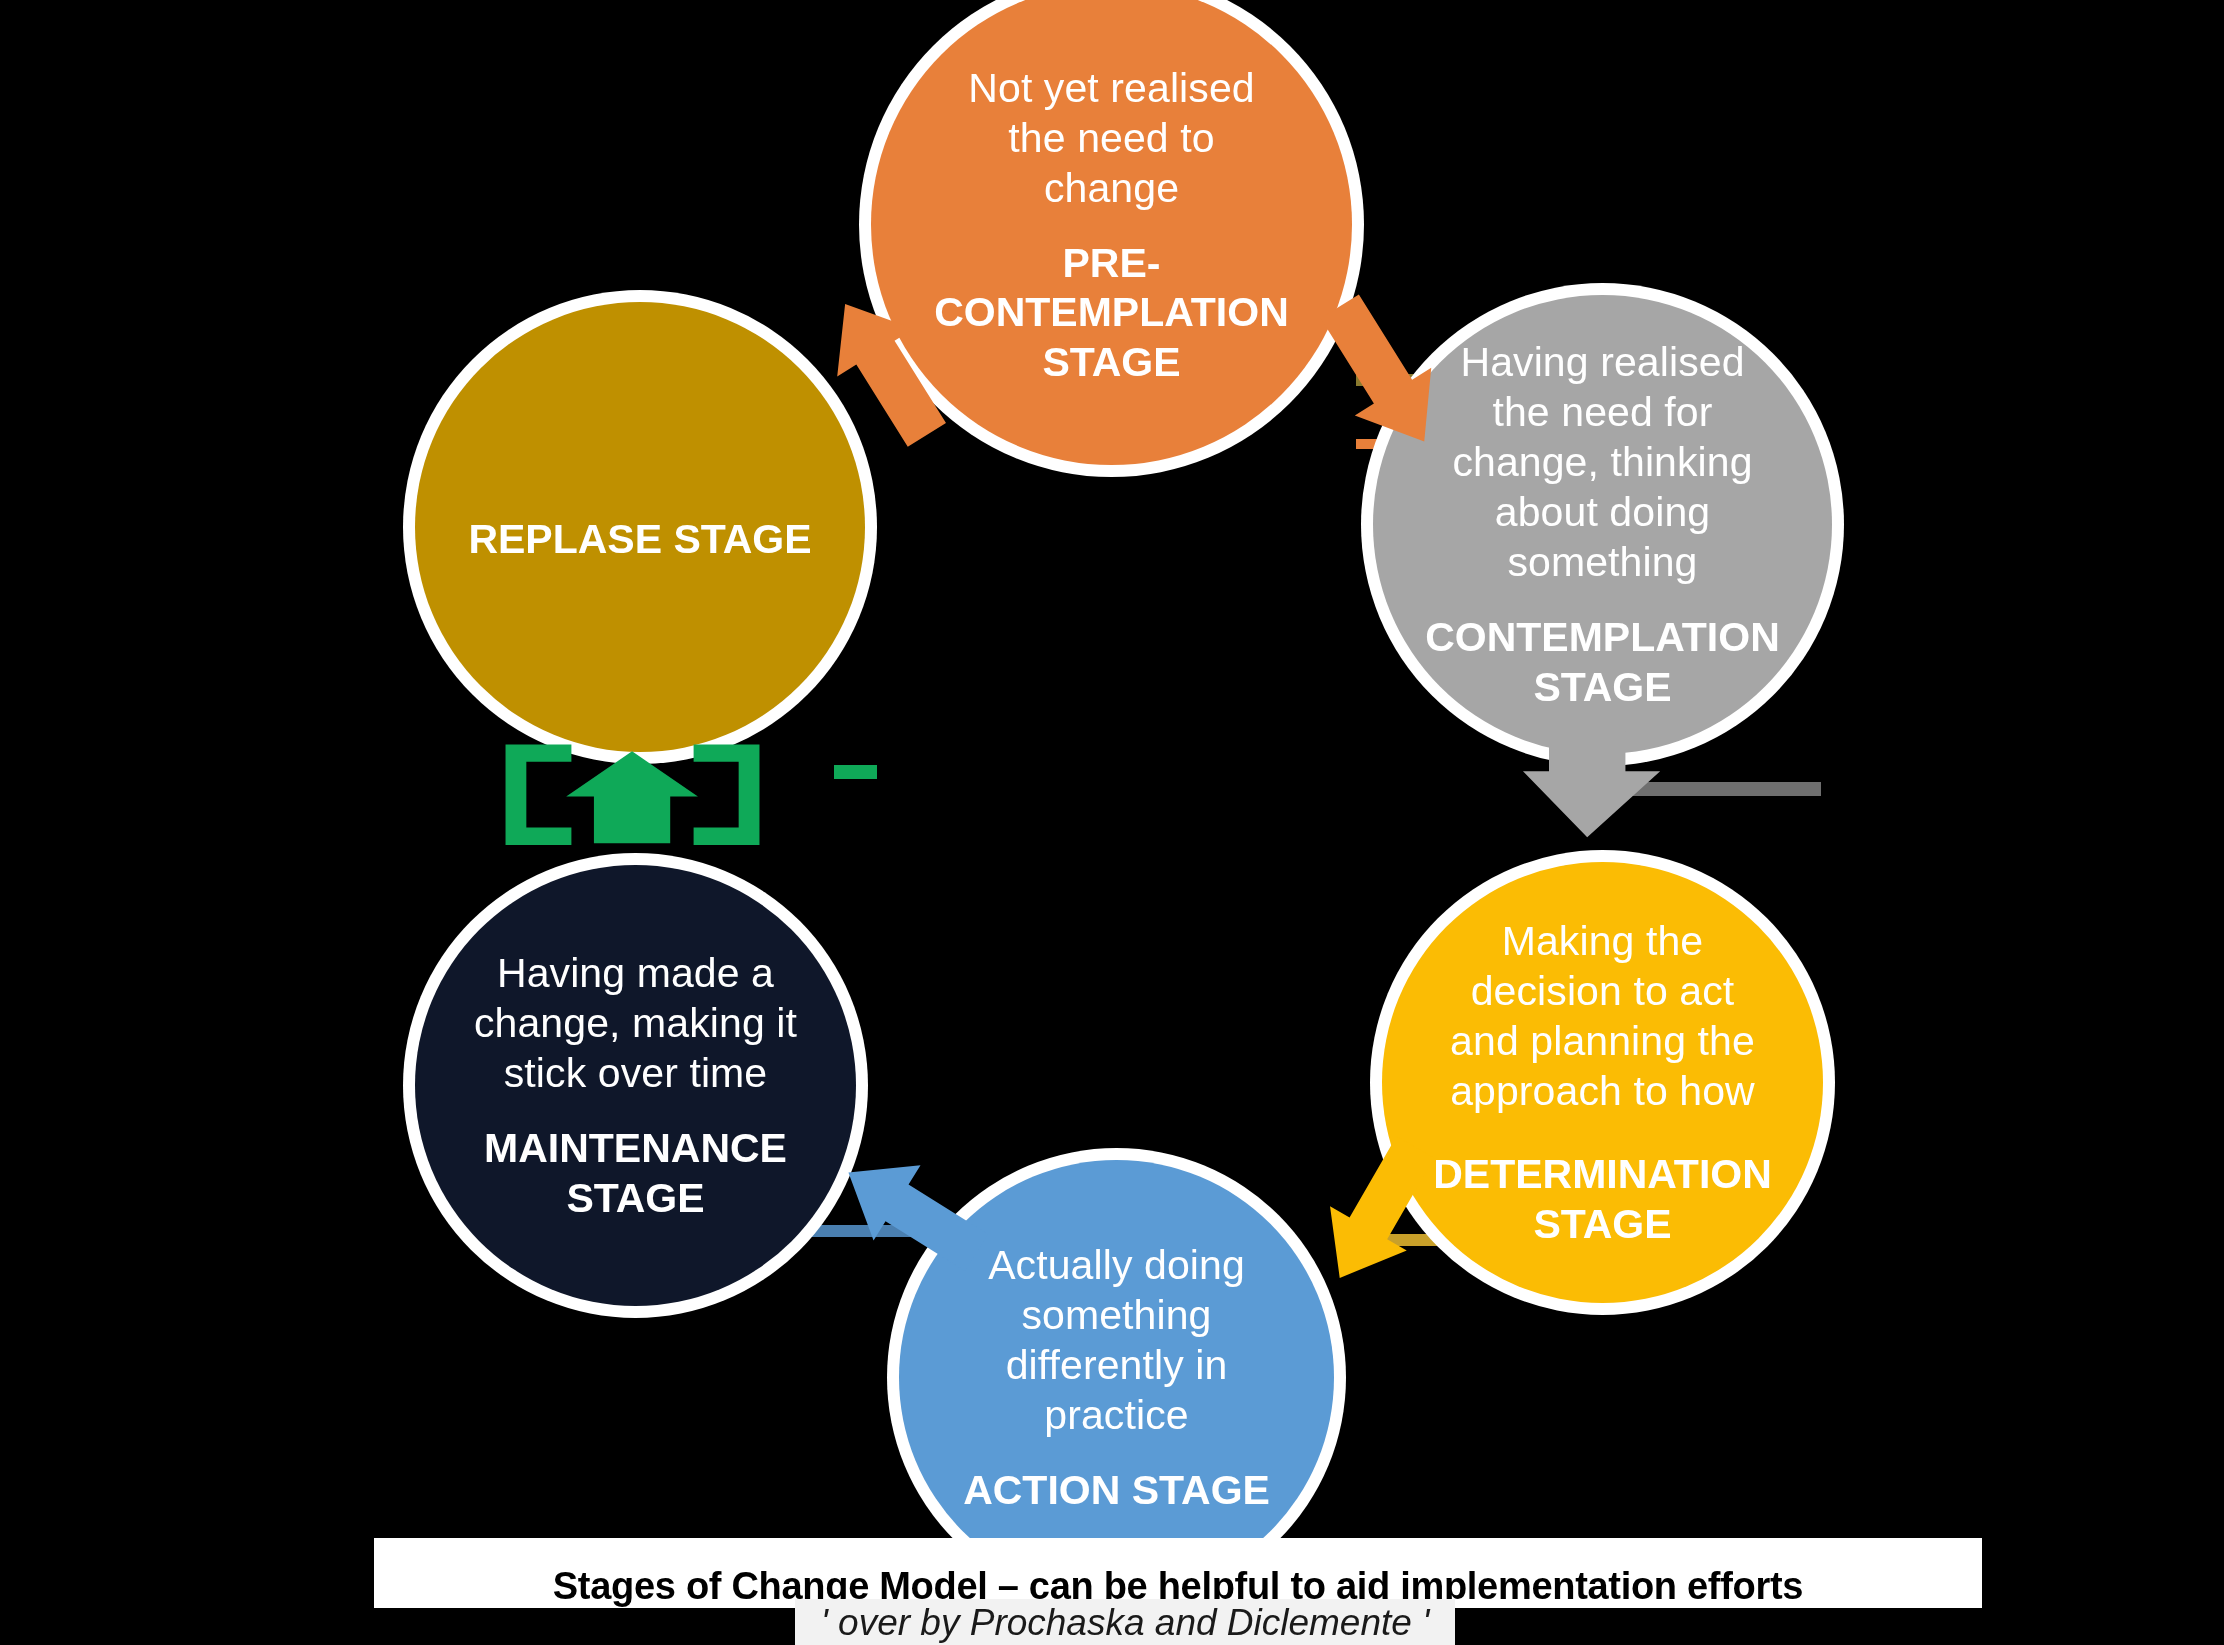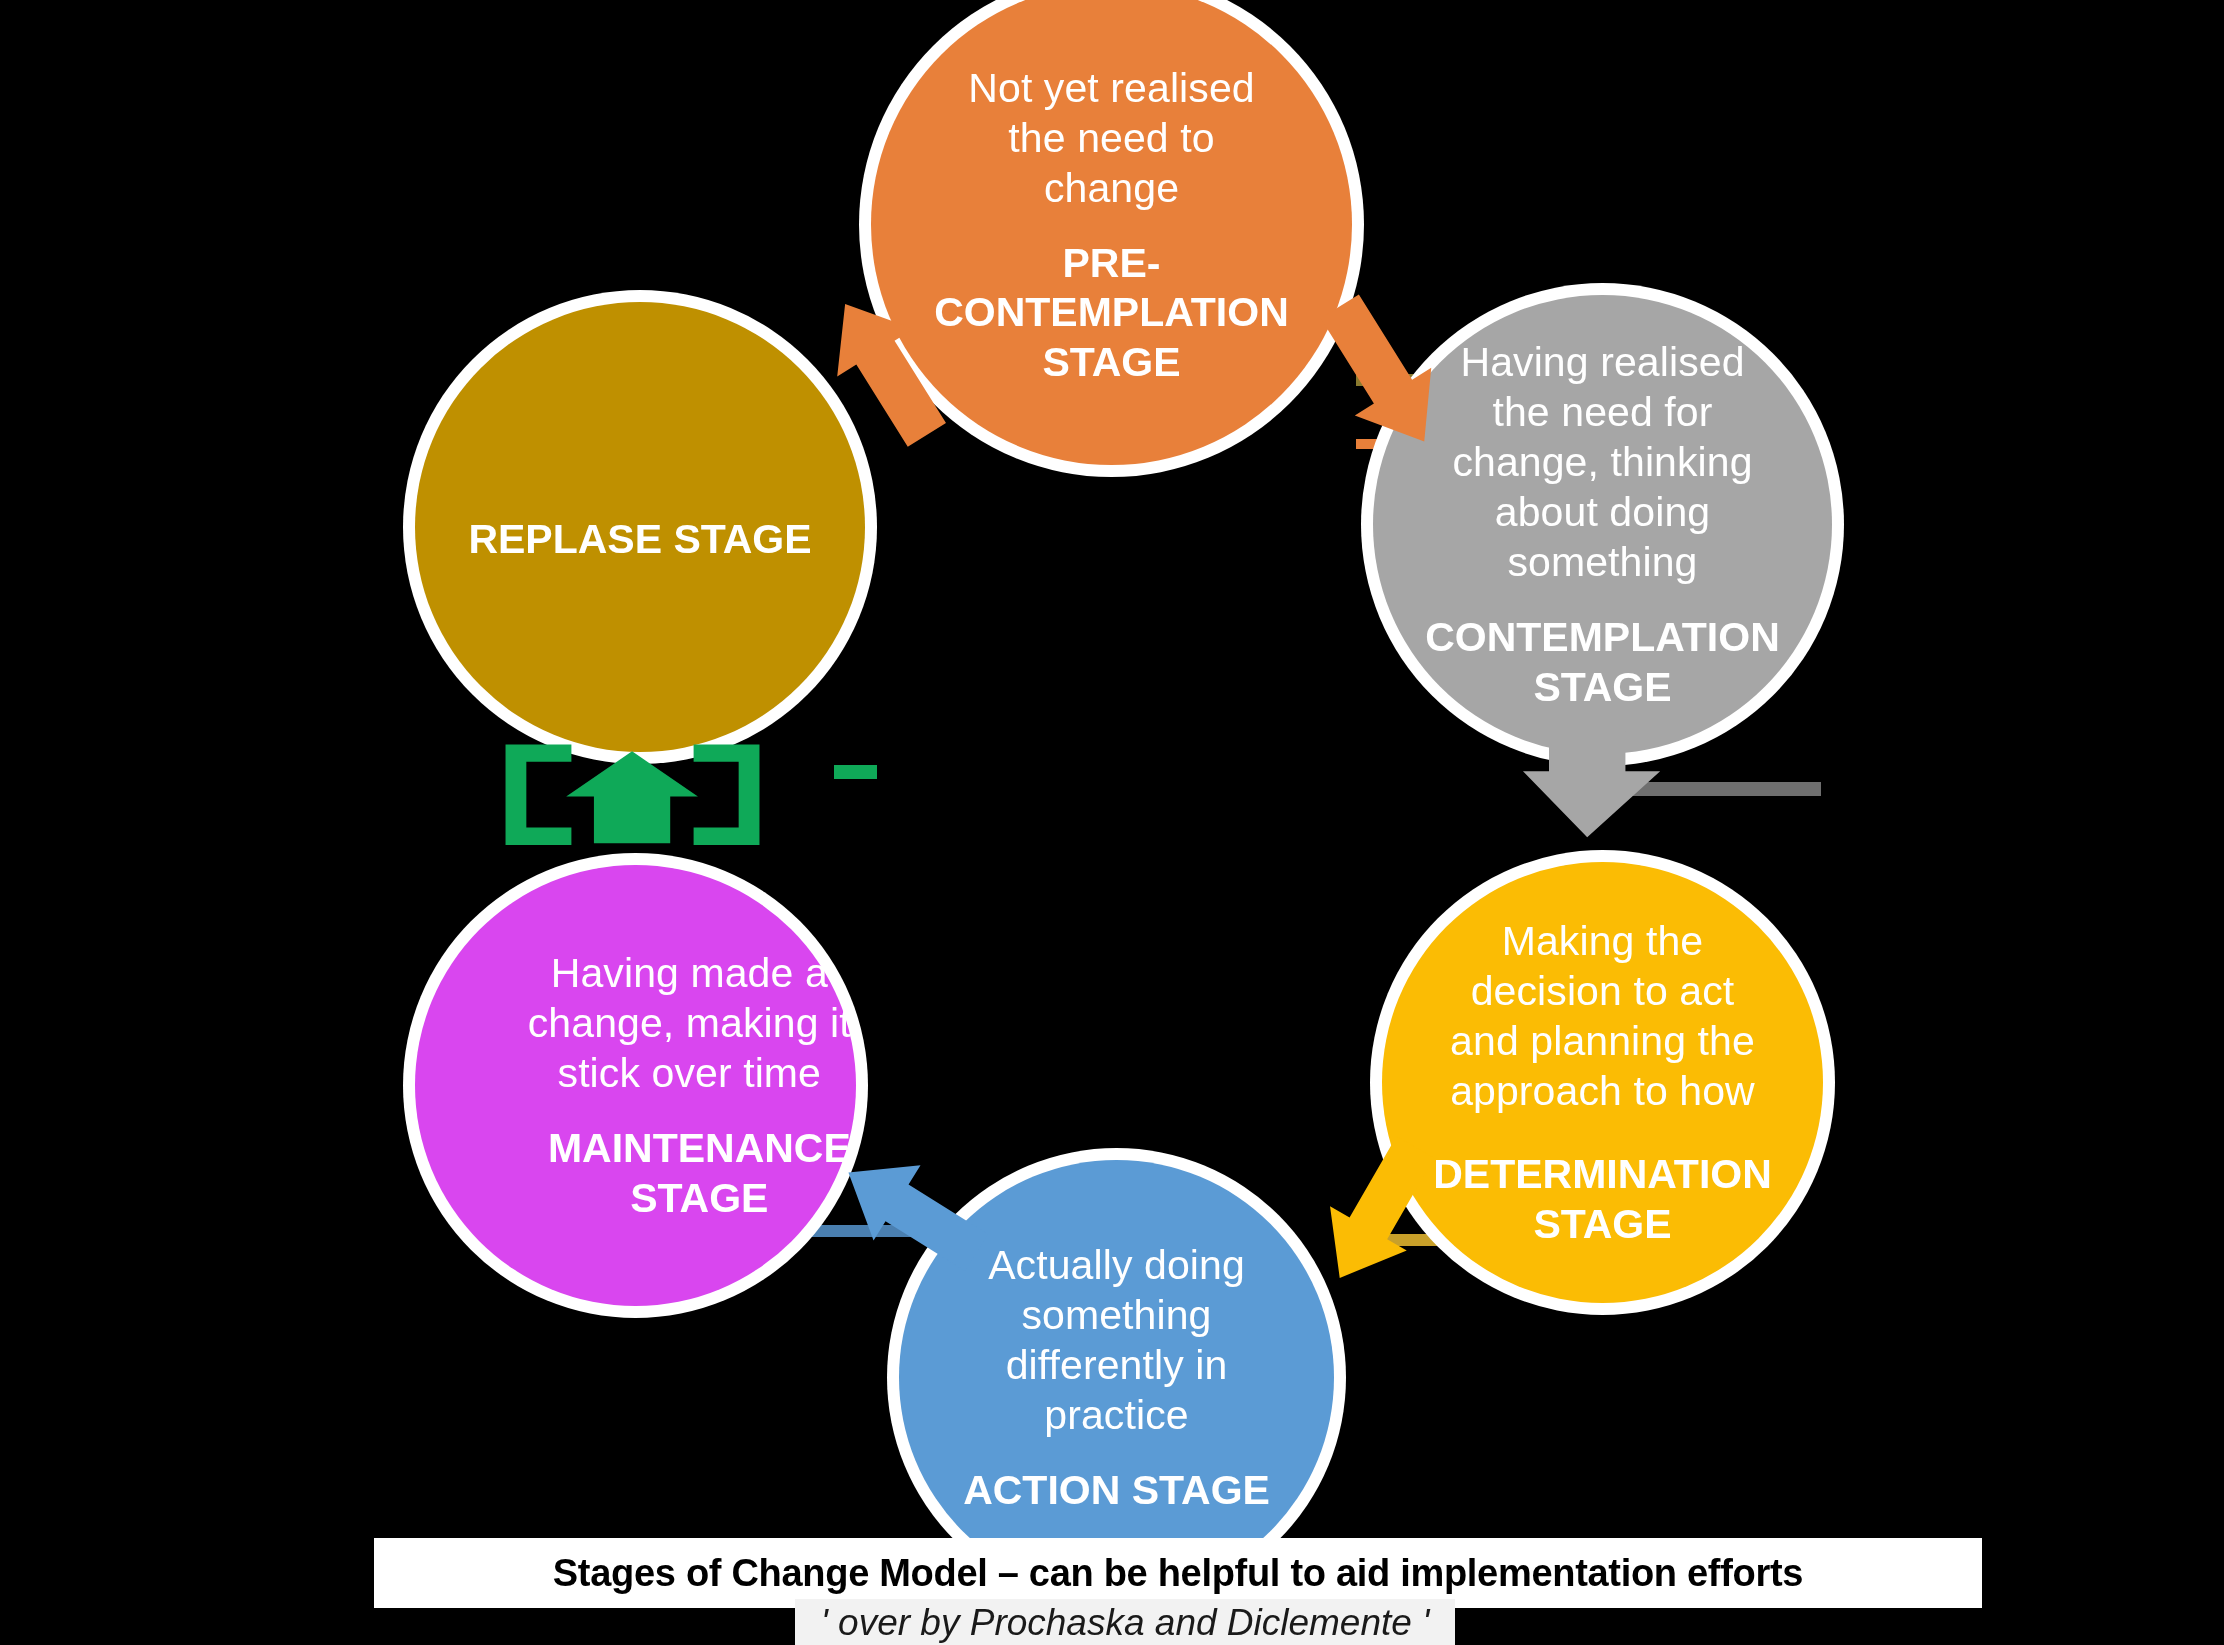--- a/index.html
+++ b/index.html
@@ -72,21 +72,21 @@
   
   #caption-main {
     position: absolute;
     left: 374px;
     top: 1538px;
     width: 1608px;
     height: 70px;
     background: #ffffff;
     color: #000000;
     display: flex;
-    align-items: center;
+    align-items: flex-end;
     justify-content: center;
     font-size: 38px;
     font-weight: 700;
     letter-spacing: -0.3px;
     white-space: nowrap;
     z-index: 20;
   }
   #caption-sub {
     position: absolute;
     left: 795px;
@@ -146,21 +146,21 @@
   </div>
 
   <div class="node" id="node-act" style="background:#5B9BD5;">
     <div class="desc">Actually doing
 something
 differently in
 practice</div>
     <div class="stage">ACTION STAGE</div>
   </div>
 
-  <div class="node" id="node-mai" style="background:#d946ef;align-items:flex-end;">
+  <div class="node" id="node-mai" style="background:#0f172a;">
     <div class="desc">Having made a
 change, making it
 stick over time</div>
     <div class="stage">MAINTENANCE
 STAGE</div>
   </div>
 
   <div class="node" id="node-rep" style="background:#BF9000;">
     <div class="stage">REPLASE STAGE</div>
   </div>

